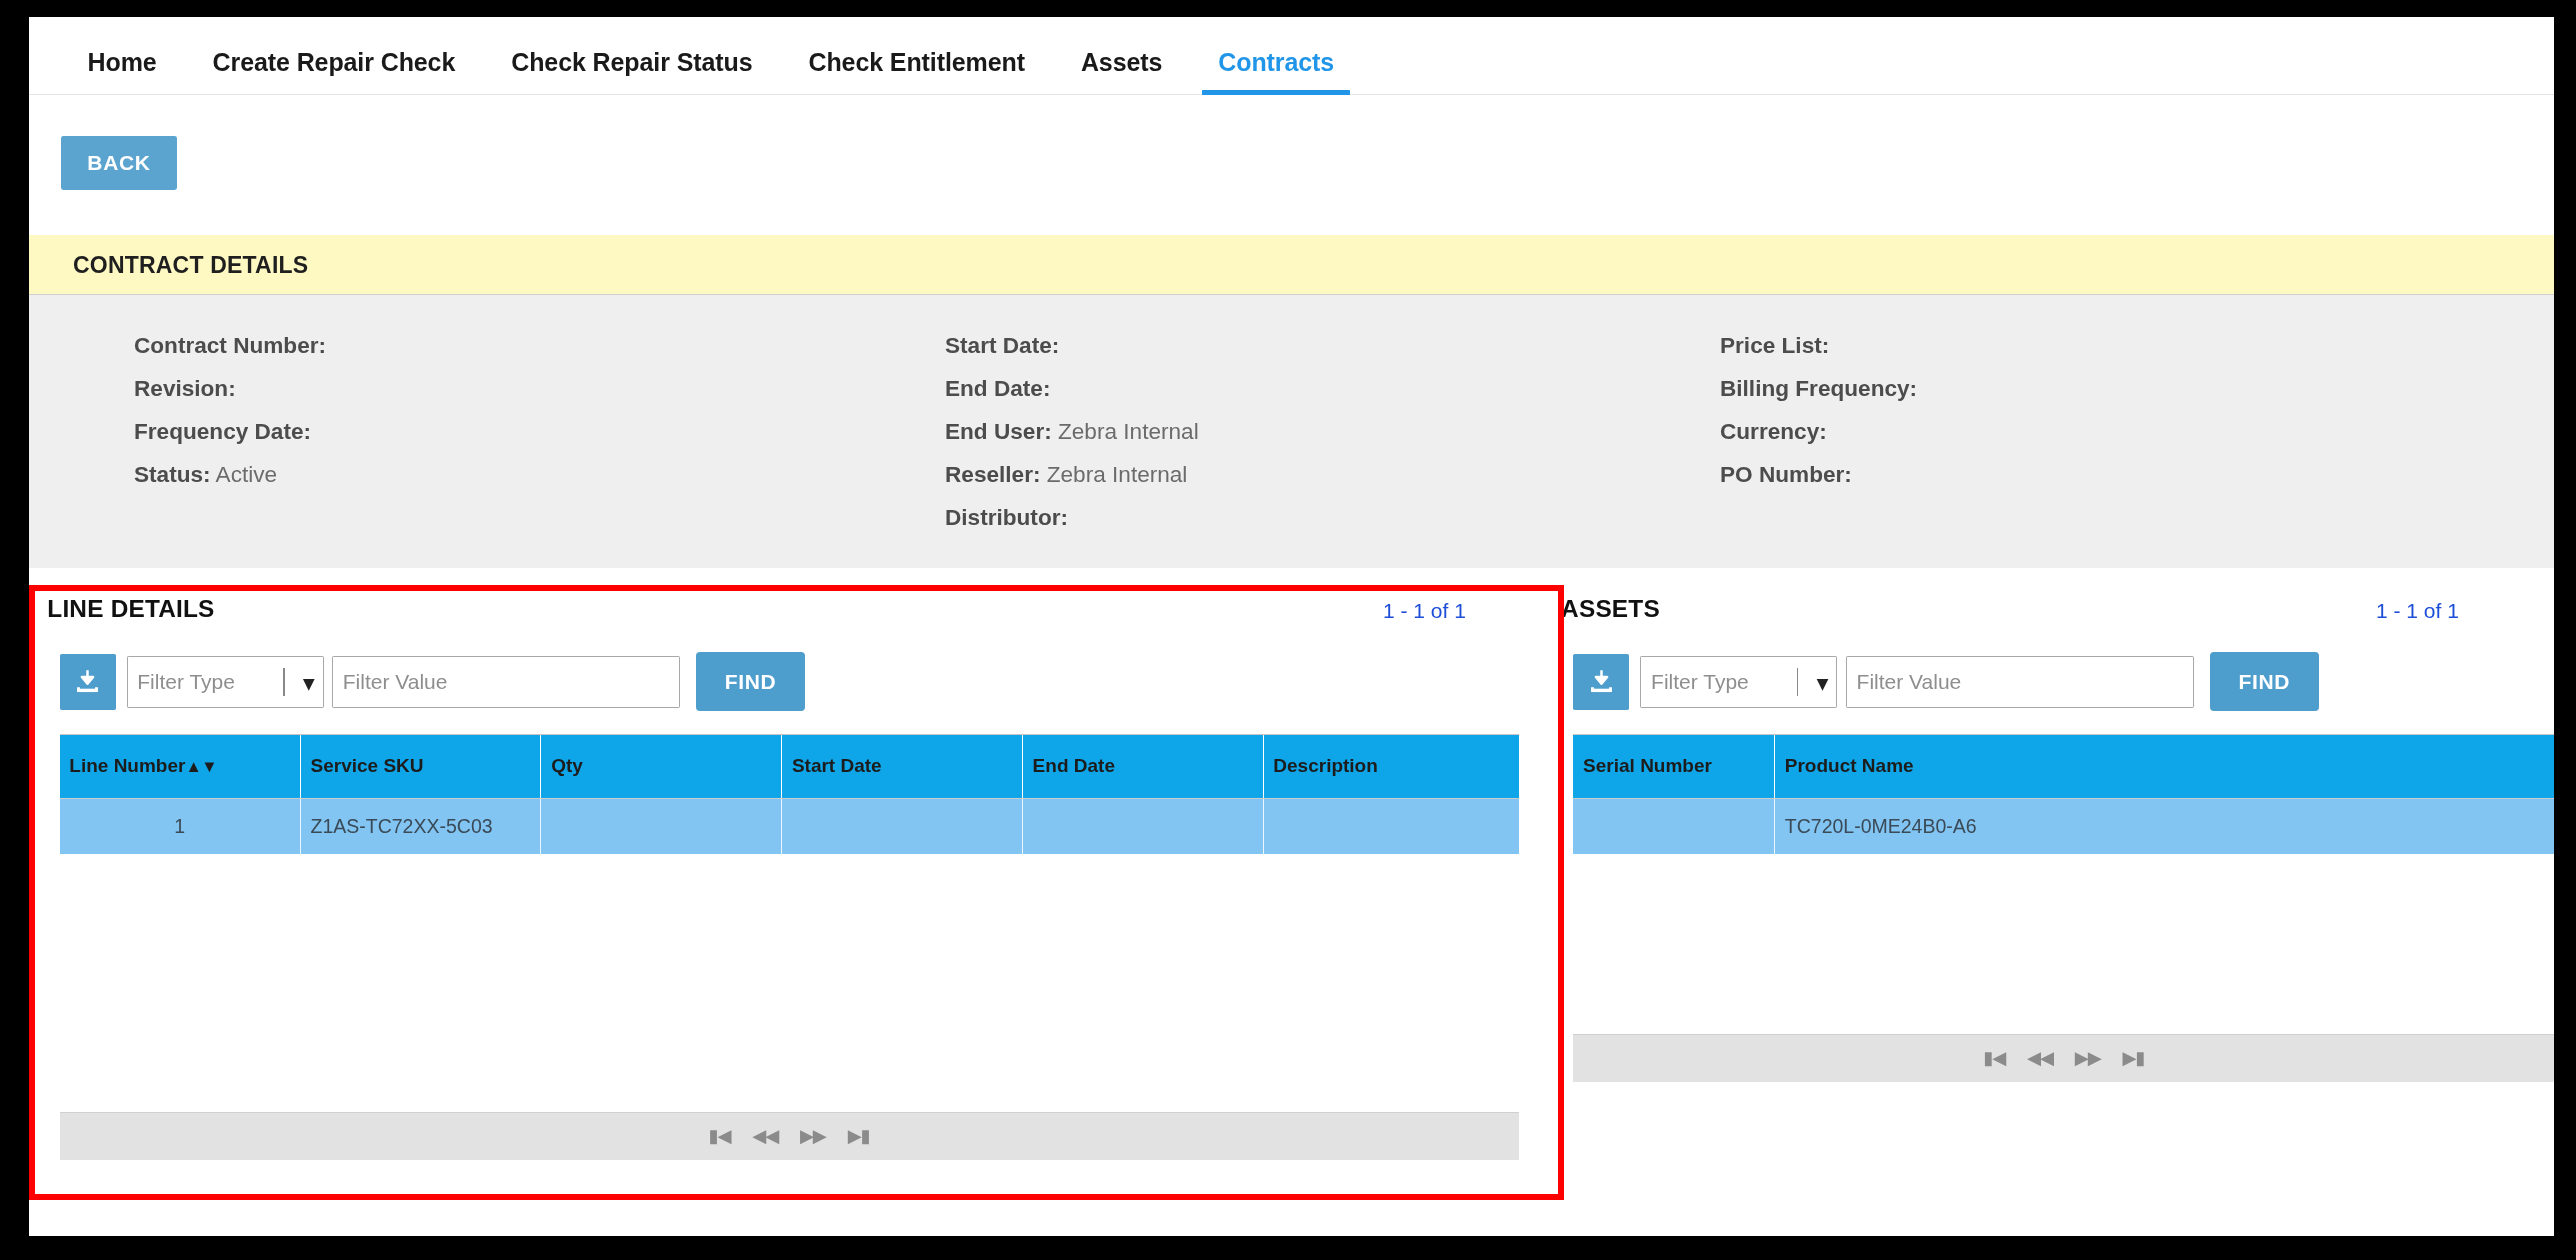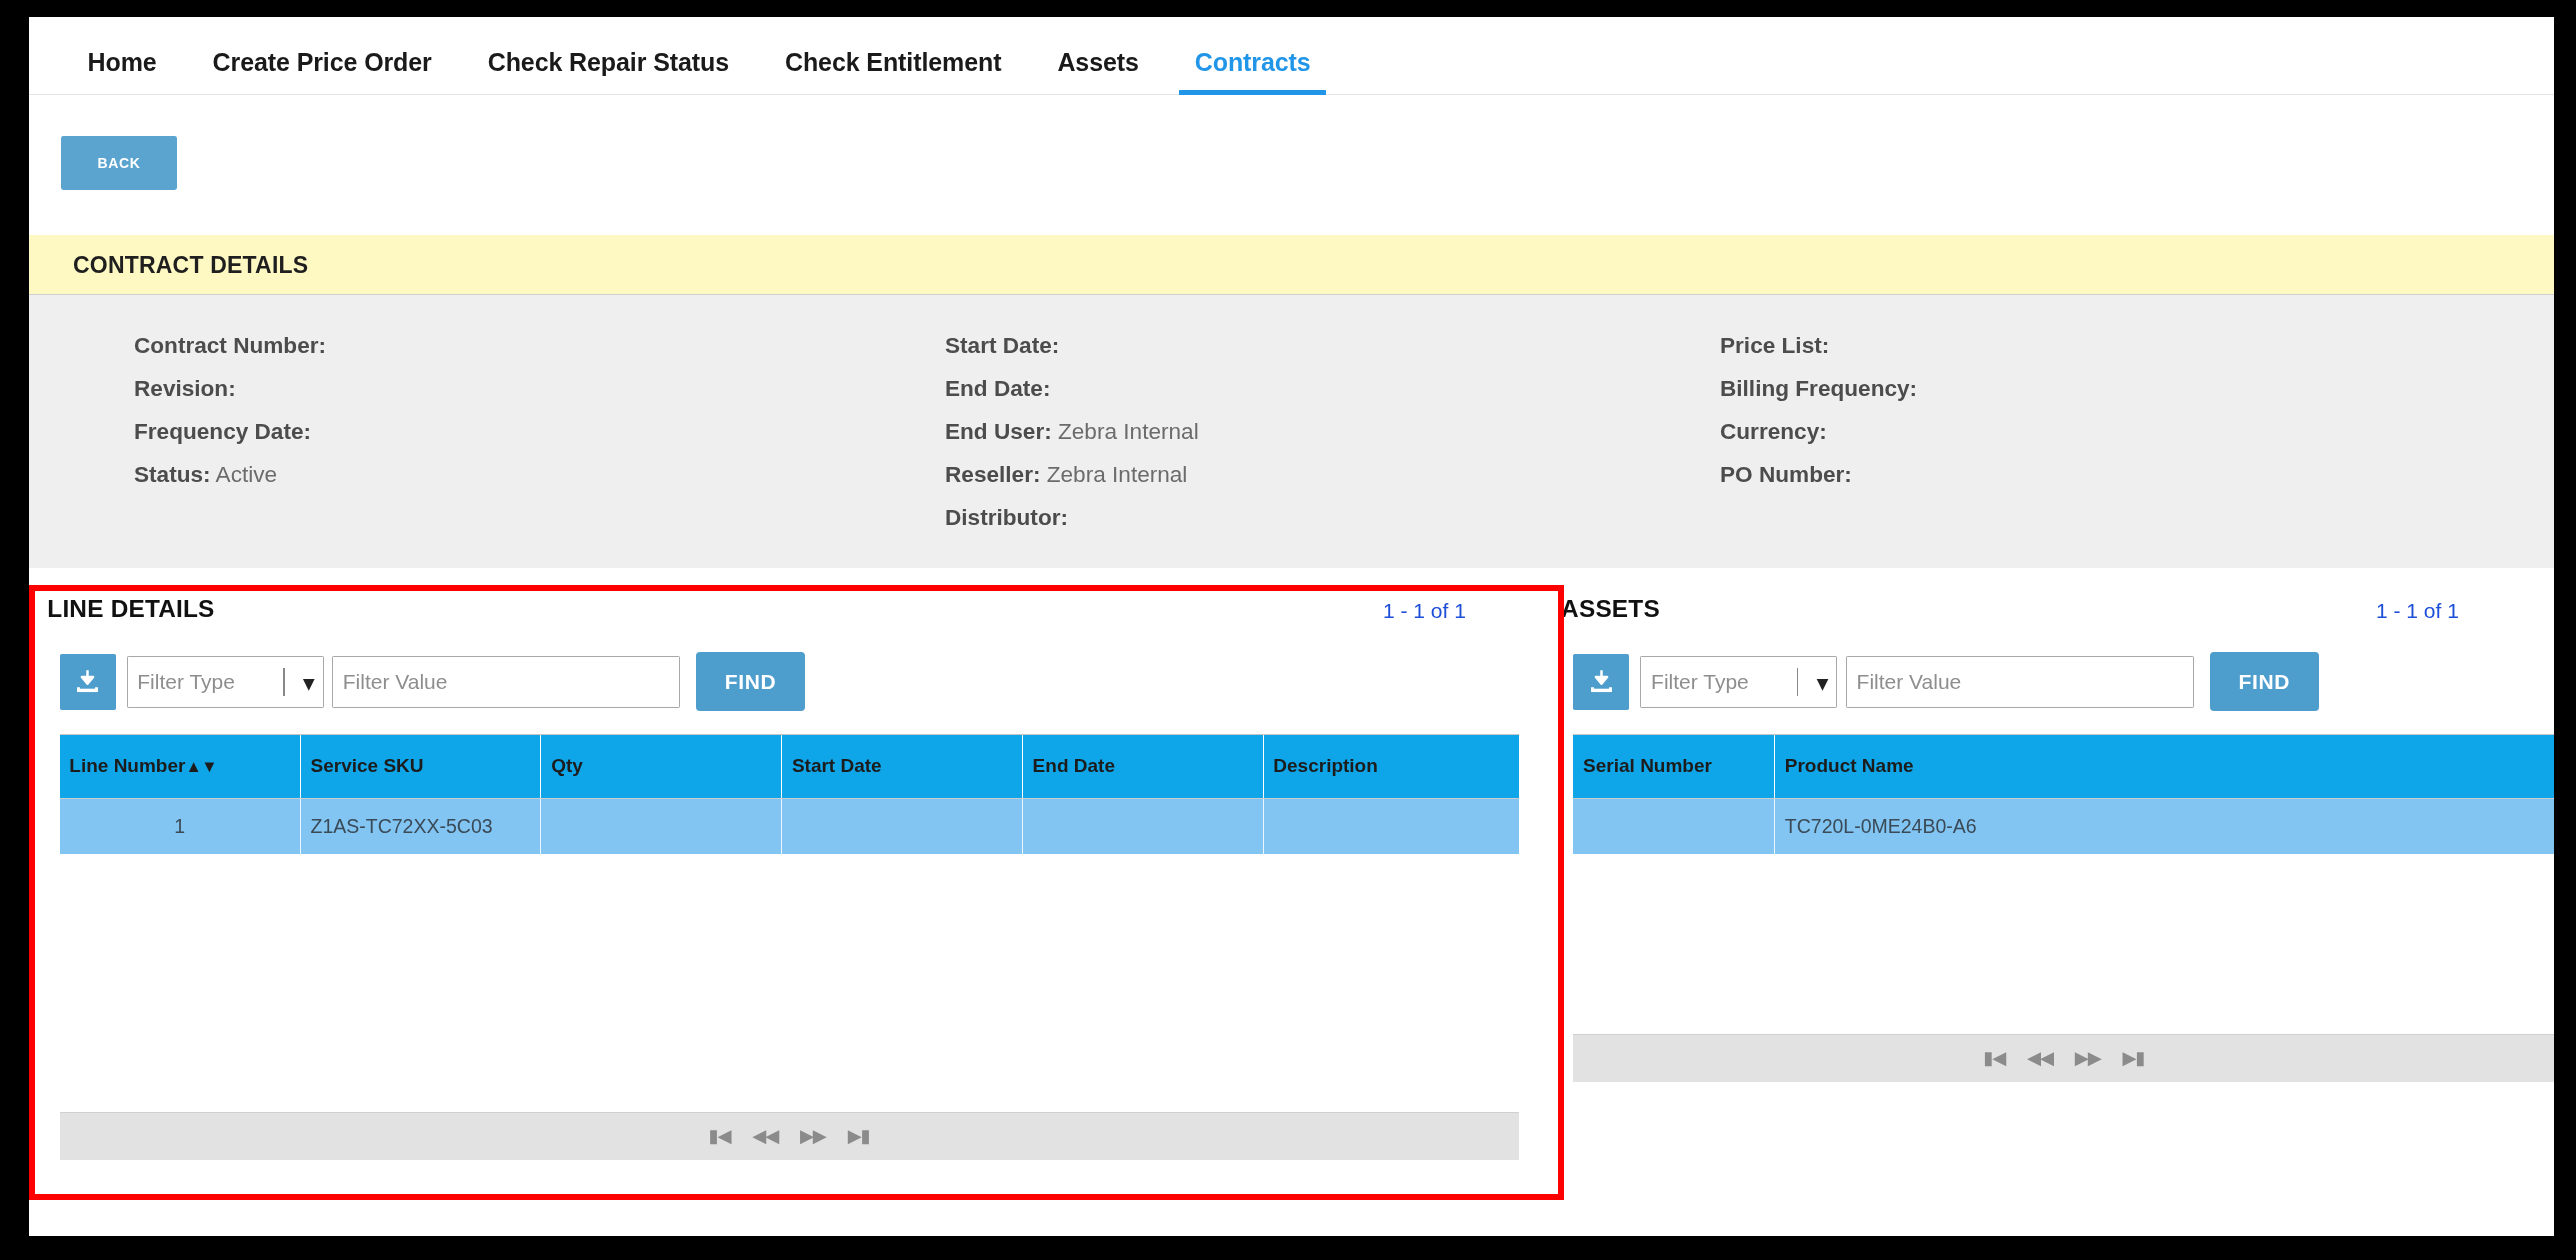--- a/index.html
+++ b/index.html
@@ -79,21 +79,21 @@
   .back-btn {
     position: absolute;
     left: 32px;
     top: 119px;
     width: 116px;
     height: 54px;
     background: #5ba4cf;
     border: none;
     border-radius: 2.4px;
     color: #ffffff;
-    font-size: 14px;
+    font-size: 21px;
     font-weight: bold;
     font-family: "Liberation Sans", sans-serif;
     letter-spacing: 0.7px;
     cursor: pointer;
   }
 
   
   .cd-header {
     position: absolute;
     left: 0;
@@ -370,21 +370,21 @@
 </style>
 </head>
 <body>
 
 <div id="screen">
   <div id="page">
 
     <div class="navbar">
       <div class="nav-items">
         <div class="nav-item">Home</div>
-        <div class="nav-item">Create Price Order</div>
+        <div class="nav-item">Create Repair Check</div>
         <div class="nav-item">Check Repair Status</div>
         <div class="nav-item">Check Entitlement</div>
         <div class="nav-item">Assets</div>
         <div class="nav-item active">Contracts</div>
       </div>
     </div>
 
     <button class="back-btn">BACK</button>
 
     <div class="cd-header">

